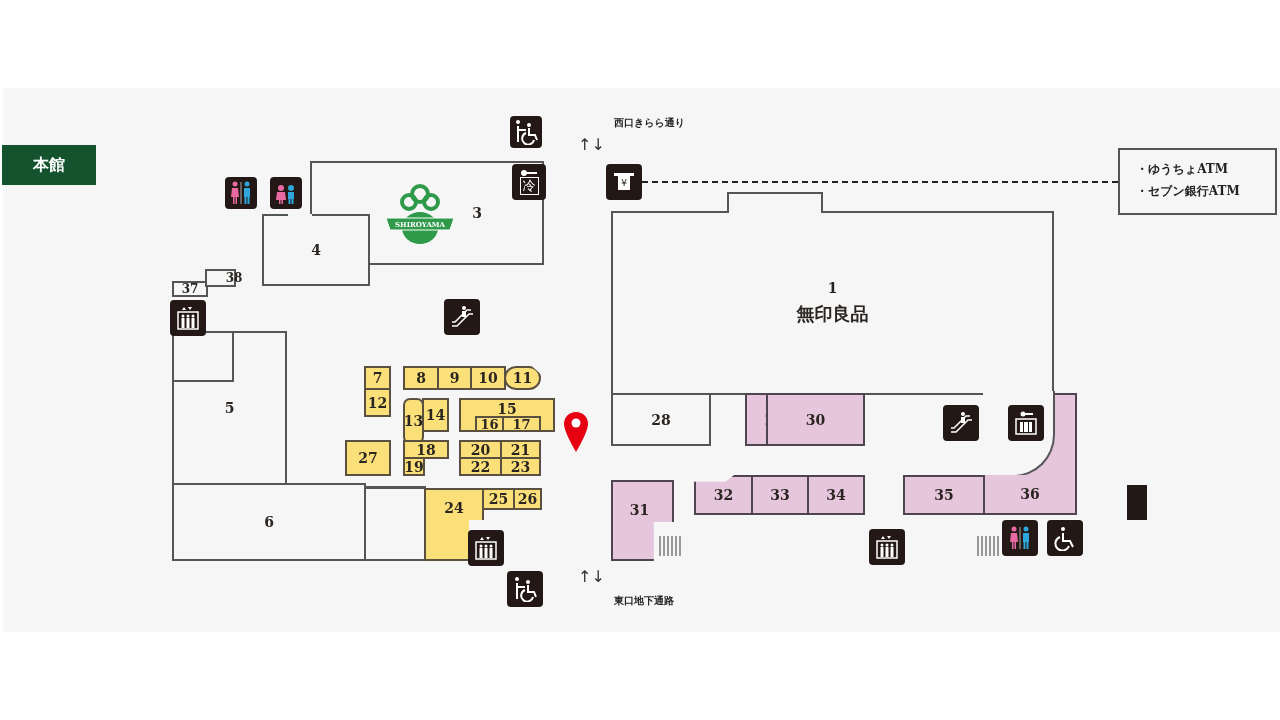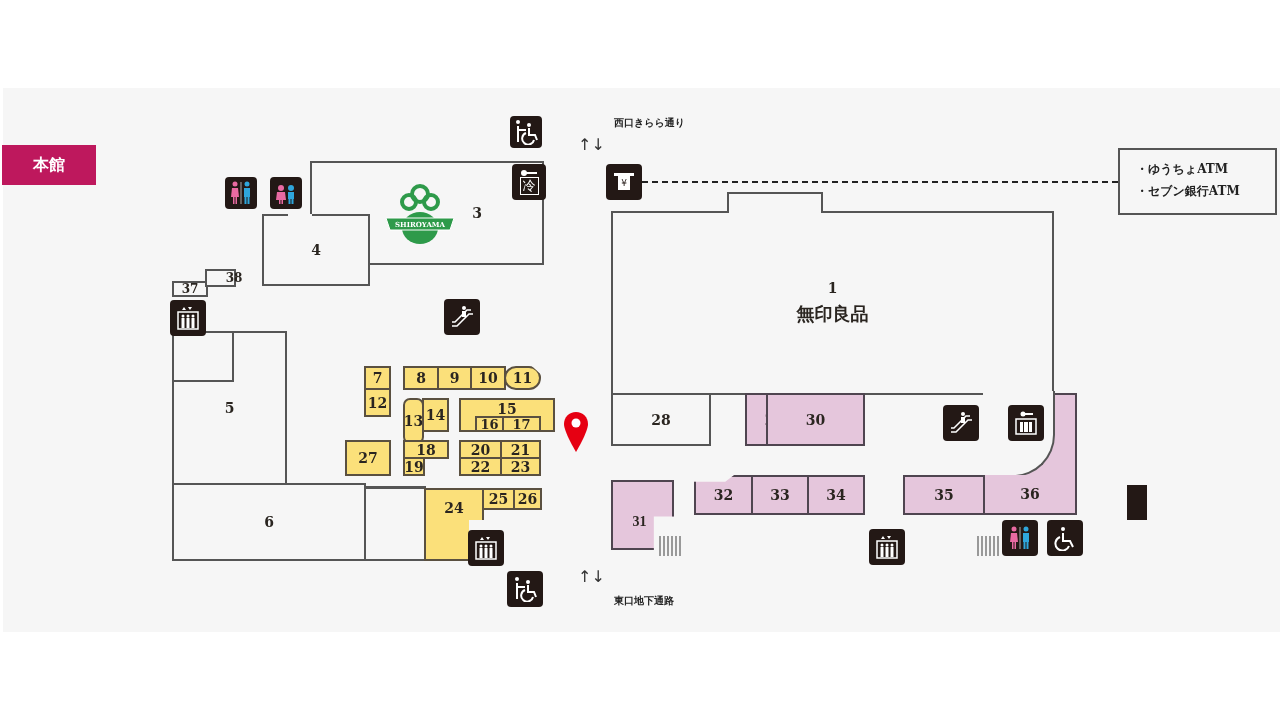--- a/index.html
+++ b/index.html
@@ -5,21 +5,21 @@
   html,body{margin:0;padding:0;}
   body{width:1280px;height:720px;background:#ffffff;position:relative;overflow:hidden;font-family:"DejaVu Serif",serif;}
   .map{position:absolute;left:3px;top:88px;width:1277px;height:544px;background:#f6f6f6;}
   .abs{position:absolute;}
   .room{position:absolute;border:2px solid #555;box-sizing:border-box;display:flex;align-items:center;justify-content:center;font-weight:bold;color:#2a2520;font-size:14px;}
   .y{background:#fbe07a;border-color:#5a5040;}
   .p{background:#e5c6dc;border-color:#4f4550;}
   .w{background:#f6f6f6;}
   .ic{position:absolute;width:32px;height:32px;background:#231815;border-radius:4px;display:flex;align-items:center;justify-content:center;}
   .lbl{position:absolute;font-weight:bold;font-size:10px;color:#222;white-space:nowrap;}
-  .badge{position:absolute;left:2px;top:145px;width:94px;height:40px;background:#be185d;color:#fff;display:flex;align-items:center;justify-content:center;font-family:"DejaVu Sans",sans-serif;font-weight:bold;font-size:16px;}
+  .badge{position:absolute;left:2px;top:145px;width:94px;height:40px;background:#14532d;color:#fff;display:flex;align-items:center;justify-content:center;font-family:"DejaVu Sans",sans-serif;font-weight:bold;font-size:16px;}
   .atmbox{position:absolute;left:1118px;top:148px;width:159px;height:67px;border:2px solid #555;box-sizing:border-box;padding:8px 0 0 16px;font-size:12px;font-weight:bold;color:#222;line-height:22px;background:#f6f6f6;}
   .dash{position:absolute;left:642px;top:181px;width:476px;height:0;border-top:2px dashed #222;}
   .arrows{position:absolute;font-family:"DejaVu Sans",sans-serif;font-size:16px;color:#333;}
   .stripes{position:absolute;width:22px;height:20px;background:repeating-linear-gradient(90deg,#999 0 2px,transparent 2px 4px);}
   .line{position:absolute;background:#555;}
 </style>
 </head>
 <body>
 
 <div class="map"></div>
@@ -95,21 +95,21 @@
 <div class="room w" style="left:611px;top:211px;width:443px;height:184px;flex-direction:column;">
   <span>1</span>
   <span style="font-family:'DejaVu Sans',sans-serif;font-size:18px;margin-top:6px;">無印良品</span>
 </div>
 <div class="abs" style="left:727px;top:192px;width:96px;height:21px;border:2px solid #555;border-bottom:none;box-sizing:border-box;background:#f6f6f6;"></div>
 
 <div class="room w" style="left:611px;top:393px;width:100px;height:53px;">28</div>
 <div class="room p" style="left:709px;top:393px;width:59px;height:53px;margin-left:36px;">29</div>
 <div class="room p" style="left:766px;top:393px;width:99px;height:53px;">30</div>
 
-<div class="room p" style="left:611px;top:480px;width:63px;height:70px;align-items:flex-start;padding-top:32px;padding-right:6px;clip-path:polygon(0 0,100% 0,100% 52%,68% 52%,68% 100%,0 100%);font-family:Liberation Serif, serif;">31</div>
+<div class="room p" style="left:611px;top:480px;width:63px;height:81px;align-items:flex-start;padding-top:20px;padding-right:6px;clip-path:polygon(0 0,100% 0,100% 52%,68% 52%,68% 100%,0 100%);">31</div>
 
 <div class="room p" style="left:694px;top:475px;width:59px;height:40px;clip-path:polygon(0 17%,53% 17%,68% 0,100% 0,100% 100%,0 100%);">32</div>
 <div class="room p" style="left:751px;top:475px;width:58px;height:40px;">33</div>
 <div class="room p" style="left:807px;top:475px;width:58px;height:40px;">34</div>
 
 <div class="abs" style="left:1053px;top:393px;width:24px;height:84px;background:#e5c6dc;border:2px solid #4f4550;border-bottom:none;box-sizing:border-box;"></div>
 <div class="abs" style="left:985px;top:393px;width:70px;height:84px;background:#e5c6dc;"></div>
 <div class="abs" style="left:983px;top:391px;width:72px;height:86px;background:#f6f6f6;border-right:2px solid #555;border-bottom:2px solid #555;border-bottom-right-radius:42px;box-sizing:border-box;"></div>
 <div class="room p" style="left:903px;top:475px;width:82px;height:40px;text-align:center;">35</div>
 <div class="room p" style="left:983px;top:475px;width:94px;height:40px;border-top:none;">36</div>

